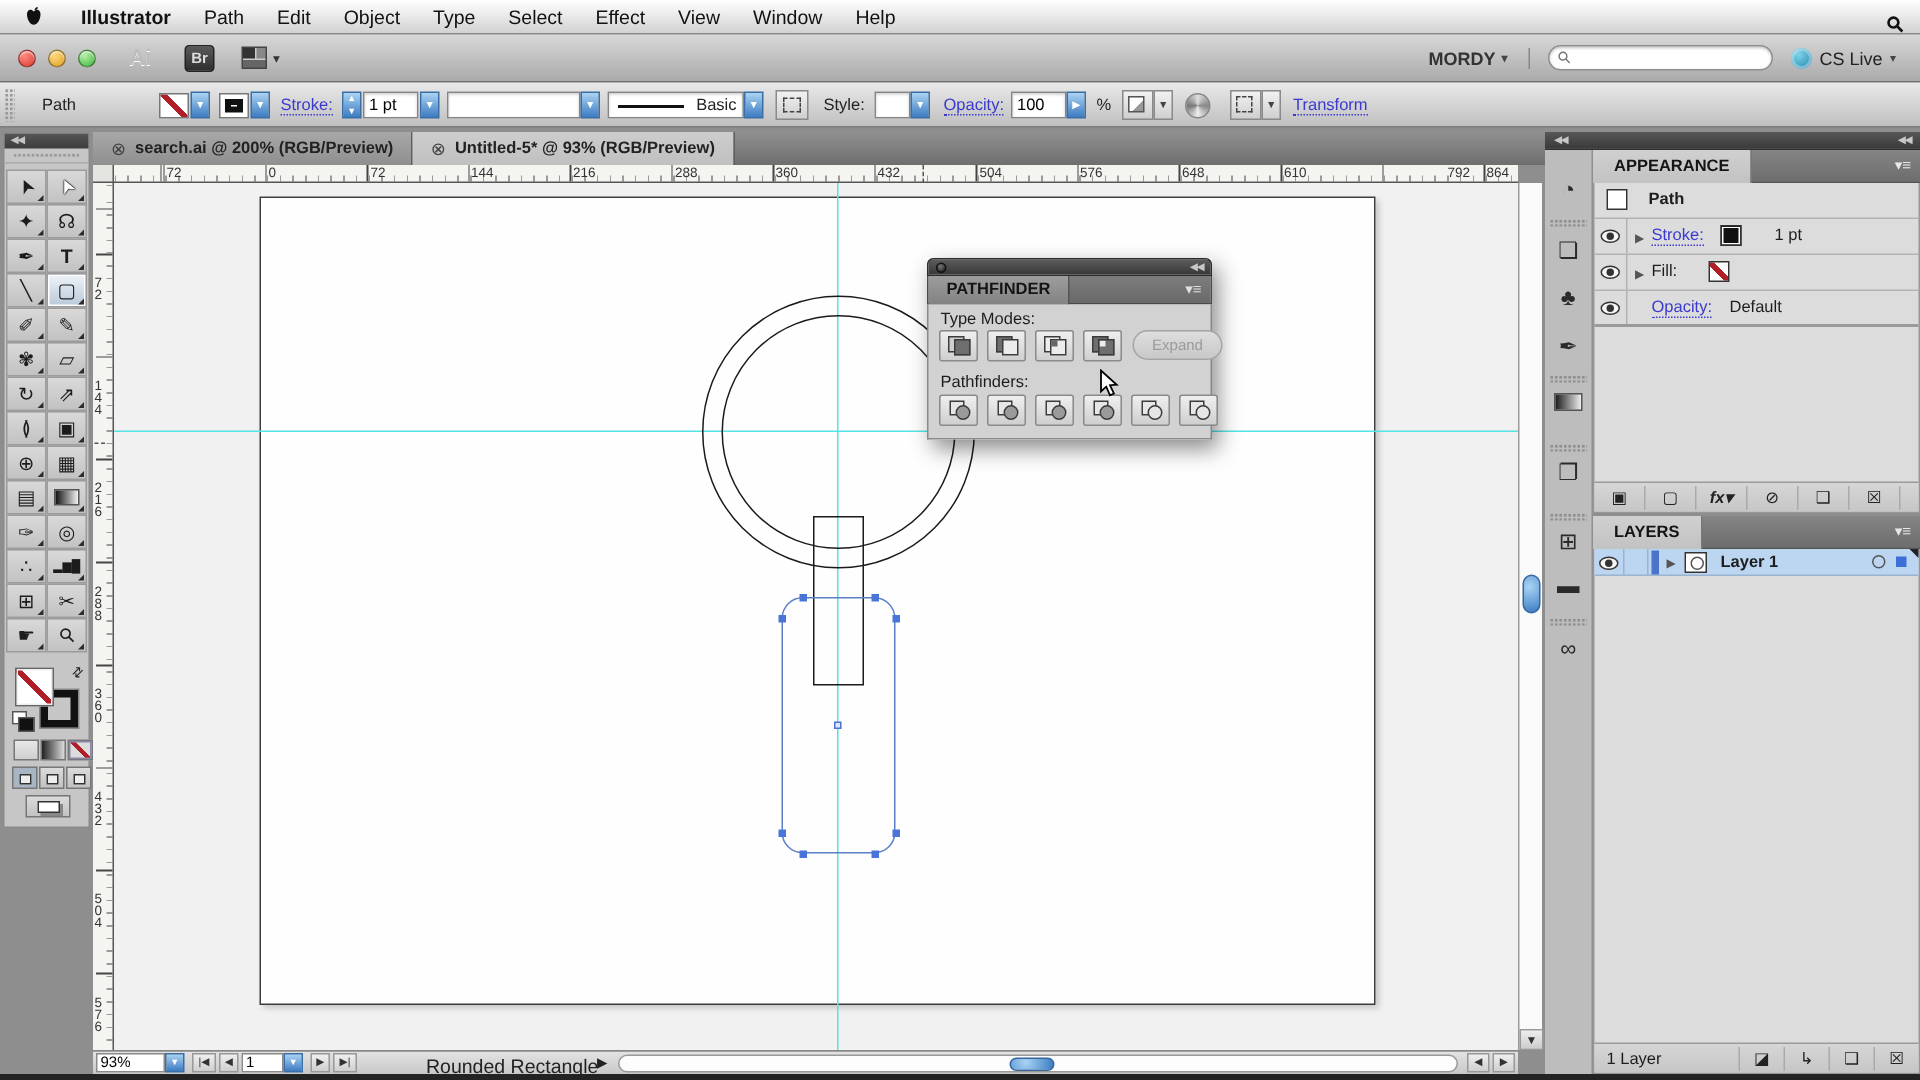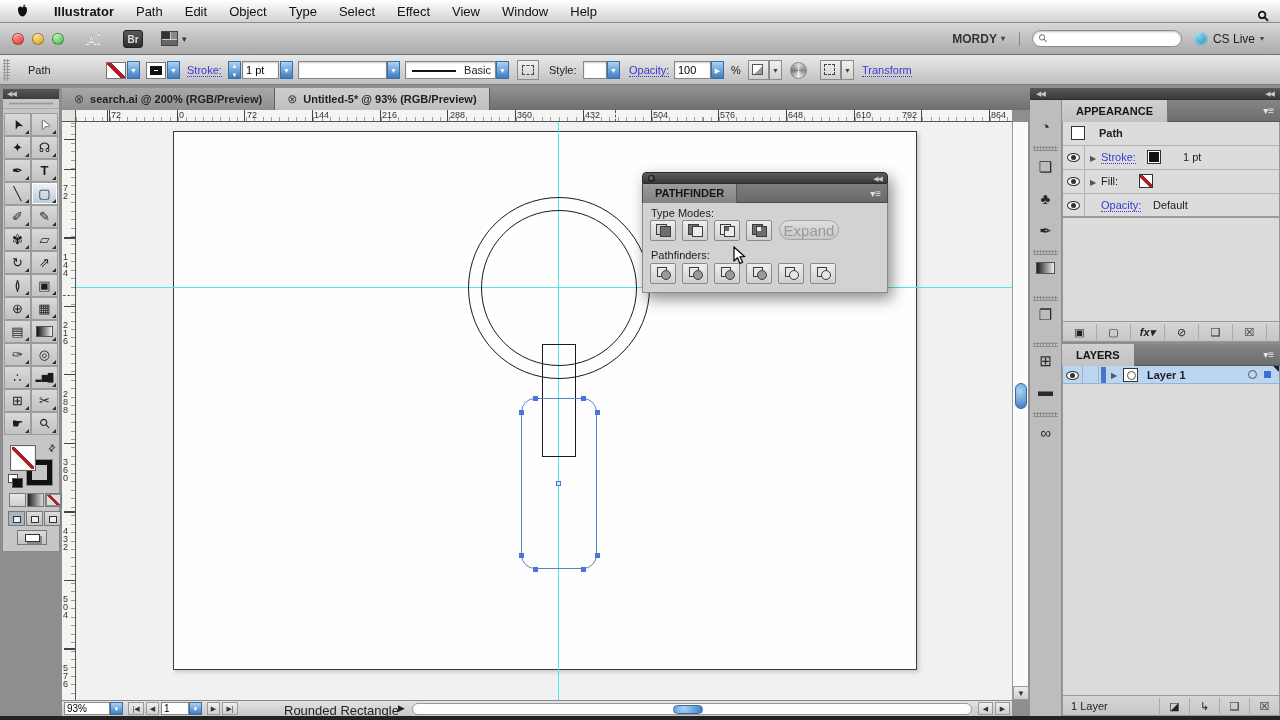--- a/index.html
+++ b/index.html
@@ -164,40 +164,40 @@
   .sb-dd { width:13px; height:13px; background:linear-gradient(#aad2f2,#3d7cc2); border:1px solid #3a6ea5;
     color:#fff; font-size:6px; text-align:center; line-height:13px; }
   .sb-btn { height:13px; background:linear-gradient(#efefef,#cfcfcf); border:1px solid #999;
     font-size:7px; line-height:12px; text-align:center; color:#333; }
   .sb-track { position:absolute; left:350px; top:2px; width:560px; height:12px; border-radius:7px;
     background:#fdfdfd; border:1px solid #999; }
   .sb-pill { position:absolute; left:260px; top:1px; width:30px; height:9px; border-radius:5px;
     background:radial-gradient(circle at 35% 30%, #a8d4f4, #3c7cc4); border:1px solid #36679e; }
 
   
-  .pfpanel { position:absolute; left:642px; top:172px; width:246px; height:121px;
+  .pfpanel { position:absolute; left:618px; top:172px; width:190px; height:121px;
     box-shadow:4px 6px 14px rgba(0,0,0,.45); }
   .pf-top { height:12px; background:linear-gradient(#5c5c5c,#383838); border:1px solid #2c2c2c;
     border-radius:4px 4px 0 0; position:relative; }
   .pf-dot { position:absolute; left:5px; top:2px; width:7px; height:7px; border-radius:50%;
     background:radial-gradient(circle at 35% 30%, #777, #1c1c1c); border:1px solid #111; }
   .pf-top .coll { position:absolute; right:5px; top:0; font-size:7px; color:#c8c8c8; line-height:12px; letter-spacing:-1px; }
   .pf-tabs { height:19px; background:linear-gradient(#7d7d7d,#696969); border:1px solid #4a4a4a; border-top:none; position:relative; }
   .pf-tab { position:absolute; left:0; top:0; height:19px; padding:0 12px; background:linear-gradient(#9d9d9d,#828282);
     font-size:11px; font-weight:bold; color:#151515; line-height:19px; border-right:1px solid #555; }
   .pf-menu { position:absolute; right:6px; top:0; color:#e0e0e0; font-size:10px; line-height:19px; }
   .pf-body { height:90px; background:#d2d2d2; border:1px solid #8a8a8a; border-top:none; position:relative;
     font-size:11px; color:#1d1d1d; }
   .pf-lab1 { position:absolute; left:8px; top:4px; }
   .pf-lab2 { position:absolute; left:8px; top:46px; }
   .pf-btn { position:absolute; width:26px; height:21px; background:linear-gradient(#efefef,#cfcfcf);
     border:1px solid #8a8a8a; border-radius:2px; display:flex; align-items:center; justify-content:center; }
   .expand { position:absolute; left:136px; top:17px; width:60px; height:20px; border-radius:10px;
     background:linear-gradient(#dedede,#c8c8c8); border:1px solid #a5a5a5; color:#9a9a9a;
-    font-size:15px; text-align:center; line-height:20px; }
+    font-size:10px; text-align:center; line-height:20px; }
   .sm { position:relative; width:15px; height:13px; }
   .sm::before { content:''; position:absolute; left:0; top:0; width:9px; height:9px; border:1px solid #3c3c3c; background:#cfcfcf; }
   .sm::after { content:''; position:absolute; right:0; bottom:0; width:9px; height:9px; border:1px solid #3c3c3c; background:#6e6e6e; }
   .sm.m-minusfront::before { background:#6e6e6e; } .sm.m-minusfront::after { background:#ececec; }
   .sm.m-intersect::before { background:#ececec; }
   .sm.m-intersect::after { background:#ececec; background-image:linear-gradient(#666,#666); background-size:4px 4px; background-repeat:no-repeat; }
   .sm.m-exclude::before { background:#6e6e6e; }
   .sm.m-exclude::after { background:#6e6e6e; background-image:linear-gradient(#ececec,#ececec); background-size:4px 4px; background-repeat:no-repeat; }
   .pf { position:relative; width:15px; height:13px; }
   .pf::before { content:''; position:absolute; left:1px; top:0; width:8px; height:8px; border:1px solid #3c3c3c; background:#e6e6e6; }
@@ -487,21 +487,21 @@
     <span style="left:185px;">72</span>
     <span style="left:252px;">144</span>
     <span style="left:320px;">216</span>
     <span style="left:388px;">288</span>
     <span style="left:455px;">360</span>
     <span style="left:523px;">432</span>
     <span style="left:591px;">504</span>
     <span style="left:658px;">576</span>
     <span style="left:726px;">648</span>
     <span style="left:794px;">610</span>
-    <span style="left:840px;">792</span>
+    <span style="left:903px;">792</span>
     <span style="left:929px;">864</span>
     <span class="rmark-h" style="left:553px;"></span>
   </div>
   <div class="vruler">
     <span style="top:62px;">72</span>
     <span style="top:131px;">144</span>
     <span style="top:199px;">216</span>
     <span style="top:268px;">288</span>
     <span style="top:336px;">360</span>
     <span style="top:405px;">432</span>

